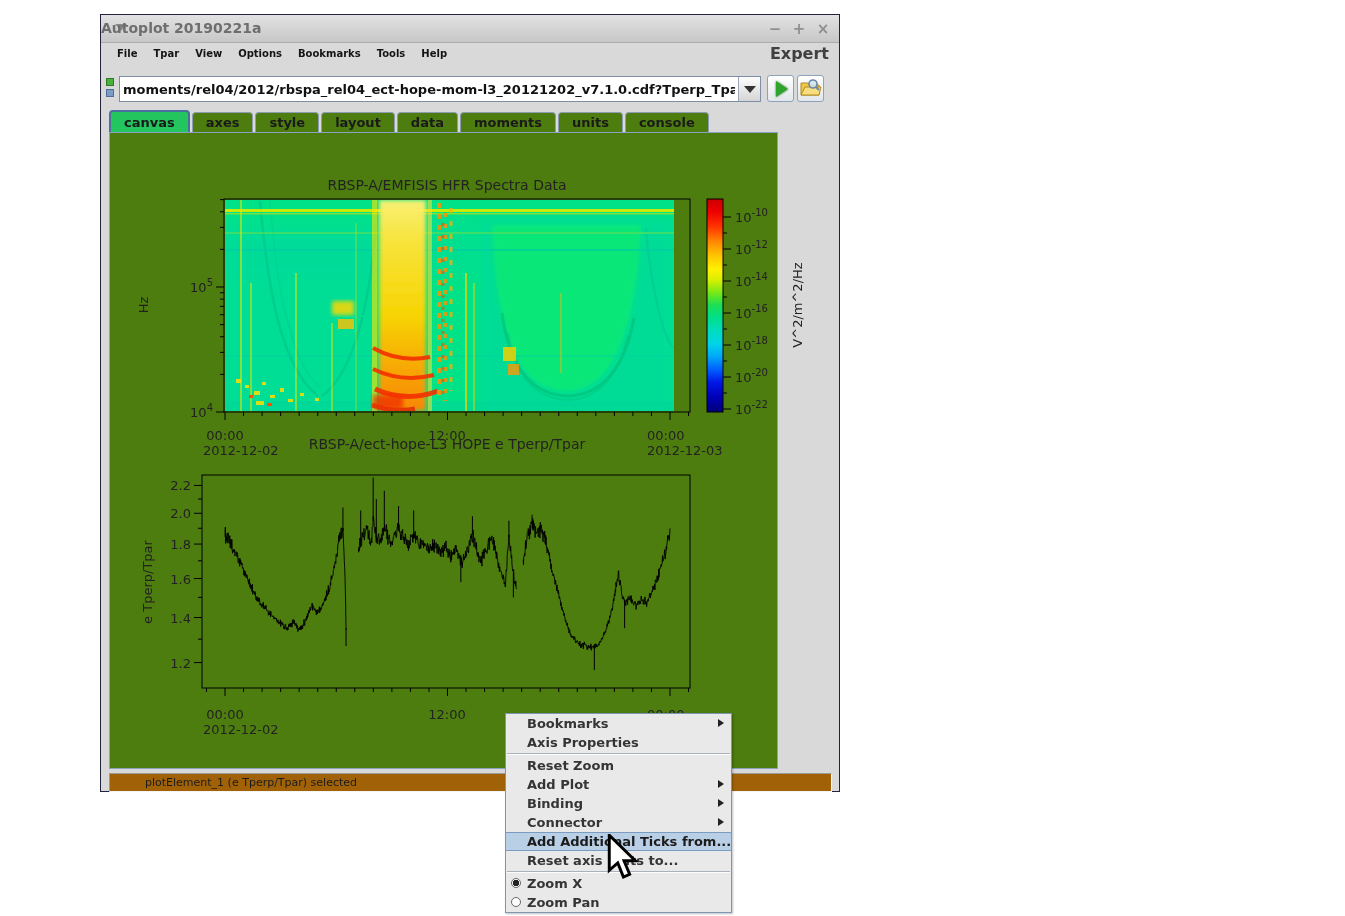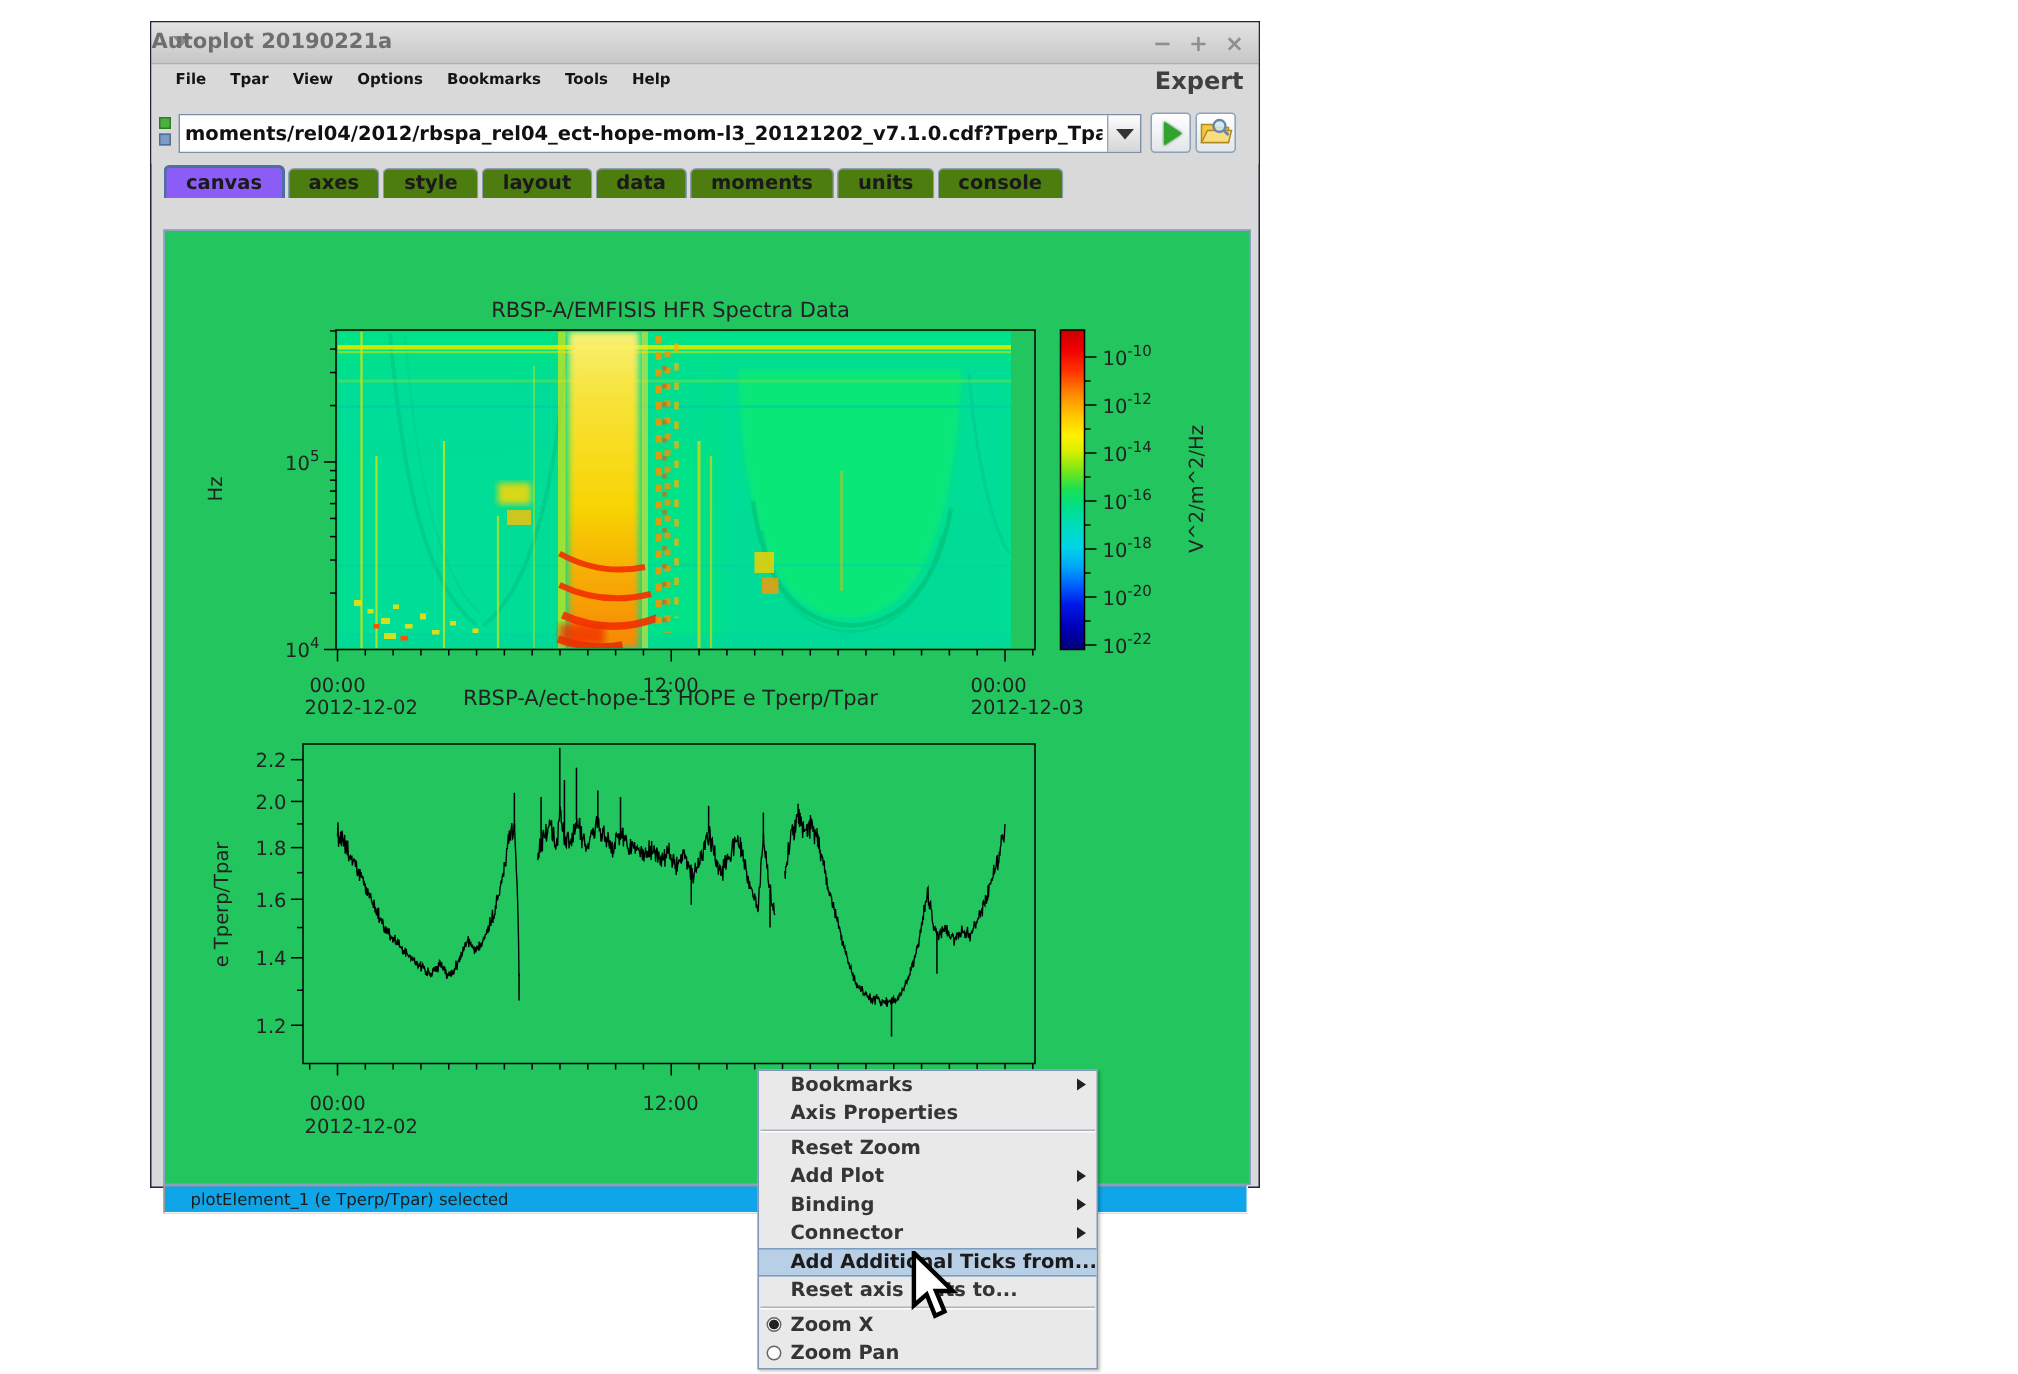--- a/index.html
+++ b/index.html
@@ -36,29 +36,29 @@
     border:1px solid #8da2bb;border-radius:3px;}
   #play-btn{left:666px;}
   #play-btn span{position:absolute;left:8px;top:5px;width:0;height:0;
     border-top:8px solid transparent;border-bottom:8px solid transparent;border-left:12px solid #2ea32e;
     filter:drop-shadow(0 0 1px #1c6e1c);}
   #browse-btn{left:696px;}
   
   #tabrow{position:absolute;left:8px;top:95px;height:22px;display:flex;align-items:flex-end;}
   .tab{height:20px;line-height:20px;padding:0 13px;font-weight:bold;font-size:13px;color:#1a1a1a;
     background:#4d7c0f;border:1px solid #8d9cb2;border-bottom:none;border-radius:4px 4px 0 0;margin-right:2px;}
-  .tab.selected{height:22px;line-height:22px;background:#8b5cf6;border:2px solid #4c6f9f;border-bottom:none;margin-top:43px;}
-  
-  #canvas-panel{position:absolute;left:8px;top:117px;width:725px;height:637px;background:#22c55e;
-    border:1px solid #8ba1c0;margin-top:21px;}
+  .tab.selected{height:22px;line-height:22px;background:#22c55e;border:2px solid #4c6f9f;border-bottom:none;margin-top:43px;}
+  
+  #canvas-panel{position:absolute;left:8px;top:117px;width:669px;height:637px;background:#4d7c0f;
+    border:1px solid #8ba1c0;}
   #plot-svg{position:absolute;left:0;top:0;}
   
-  #status-field{position:absolute;left:8px;top:758px;width:723px;height:19px;background:#0ea5e9;
+  #status-field{position:absolute;left:8px;top:758px;width:723px;height:19px;background:#a16207;
     border-top:1px solid #9a9a9a;border-left:1px solid #9a9a9a;border-right:1px solid #f5f5f5;border-bottom:1px solid #f5f5f5;
-    font-size:11px;color:#1c1c1c;line-height:18px;padding-left:17px;margin-top:17px;}
+    font-size:11px;color:#1c1c1c;line-height:18px;padding-left:35px;}
   
   #context-menu{position:absolute;left:505px;top:713px;width:227px;background:#e9e9e9;
     border:1px solid #7e95b5;box-shadow:1px 1px 2px rgba(0,0,0,.25);}
   .cm-item{position:relative;height:19px;line-height:19px;padding-left:21px;
     font-weight:bold;font-size:13px;color:#353535;white-space:nowrap;}
   .cm-item.highlight{background:#b9cfe6;box-shadow:inset 0 1px 0 #7a9cc0, inset 0 -1px 0 #7a9cc0;color:#1b1b1b;}
   .cm-arrow{position:absolute;right:7px;top:5px;width:0;height:0;
     border-top:4.5px solid transparent;border-bottom:4.5px solid transparent;border-left:6px solid #222;}
   .cm-sep{height:2px;margin:1px 1px;border-top:1px solid #aab3bd;border-bottom:1px solid #fdfdfd;}
   .cm-radio{position:absolute;left:5px;top:4px;width:10px;height:10px;border-radius:50%;

